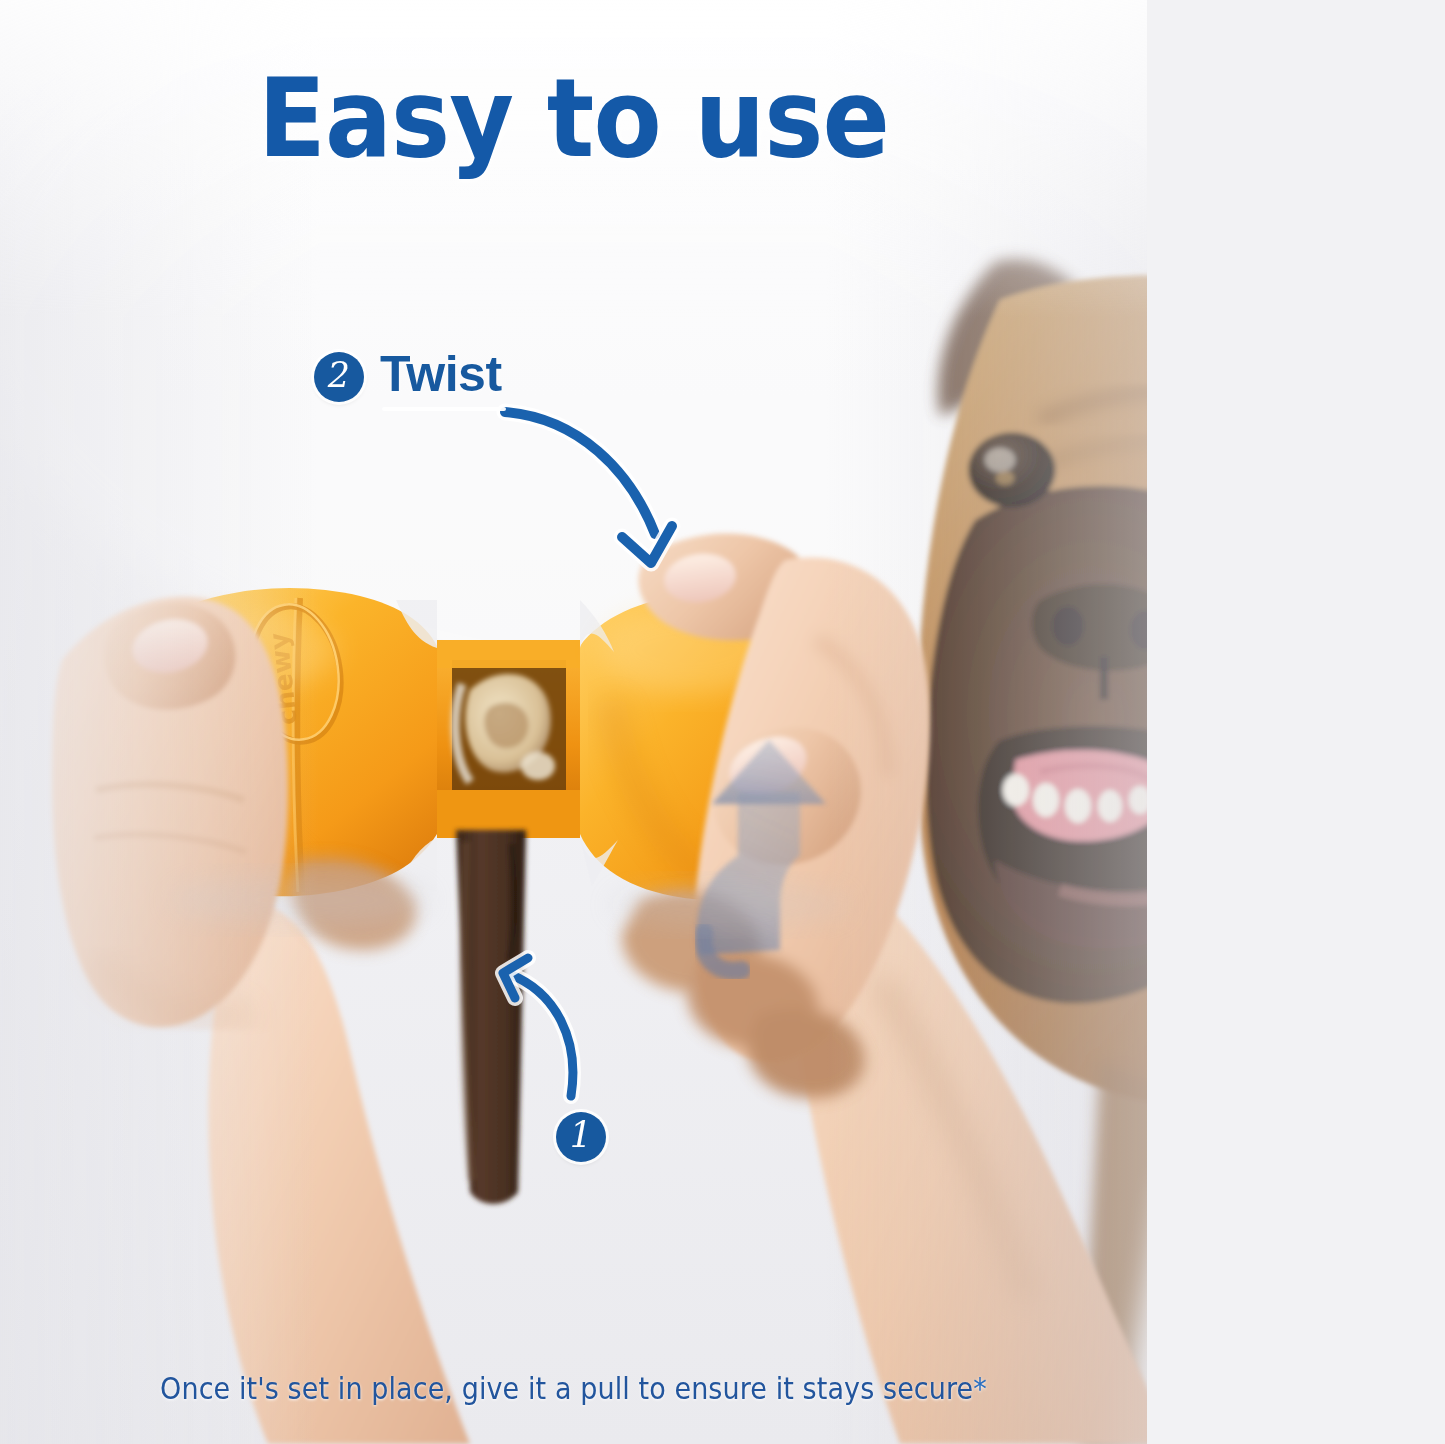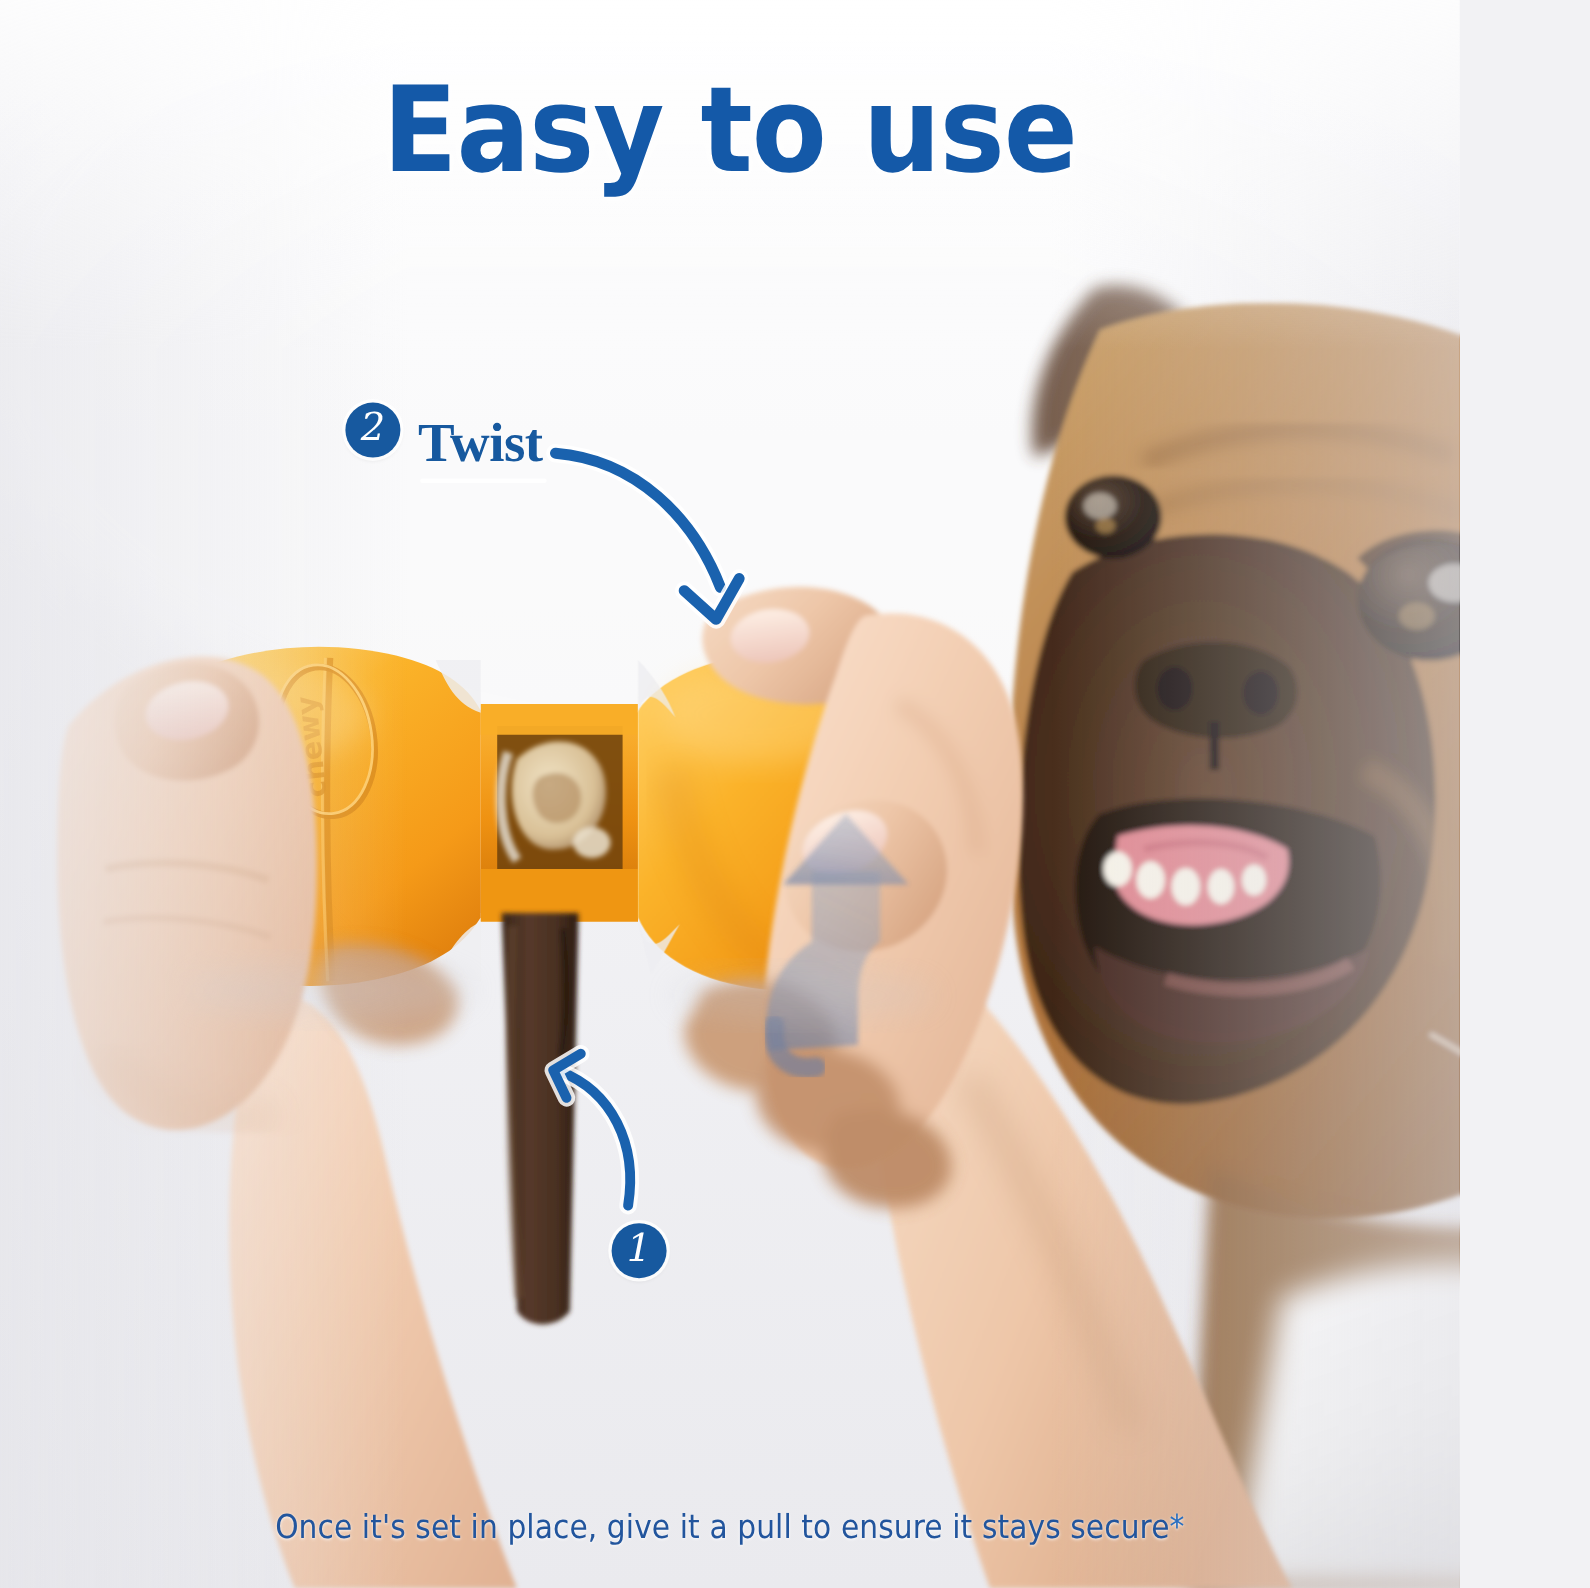--- a/index.html
+++ b/index.html
@@ -2,21 +2,21 @@
 <html><head>
 <meta charset="utf-8">
 <style>
   * { margin:0; padding:0; box-sizing:border-box; }
   html,body { width:1445px; height:1444px; overflow:hidden; }
   body {
     font-family:"Liberation Sans", sans-serif;
     background:#f2f2f4;
   }
   #stage {
-    position:relative; width:1327px; height:1444px; overflow:hidden;
+    position:relative; width:1147px; height:1444px; overflow:hidden;
     background:
       radial-gradient(120% 90% at 50% 18%, #fdfdfe 0%, #f6f6f8 42%, #ececef 78%, #e7e7ea 100%);
   }
 
   
   .wall-shade{
     position:absolute; inset:0;
     background:
       linear-gradient(180deg, rgba(255,255,255,.85) 0%, rgba(255,255,255,0) 22%),
       linear-gradient(90deg, rgba(228,228,233,.65) 0%, rgba(255,255,255,0) 28%, rgba(255,255,255,0) 72%, rgba(226,226,232,.55) 100%);
@@ -51,28 +51,27 @@
     color:#fff;
     font-family:"DejaVu Serif", serif;
     font-size:35px; font-weight:400; font-style:italic;
     display:flex; align-items:center; justify-content:center;
     line-height:1;
     padding-bottom:3px;
     flex:0 0 auto;
   }
   .step-text{
     position:relative;
-    font-family:Liberation Serif, serif;
+    font-family:Liberation Sans, sans-serif;
     font-weight:700;
     font-size:50px;
     color:#17599f;
     letter-spacing:-.5px;
     text-shadow:0 1px 4px rgba(255,255,255,.85);
     padding-bottom:6px;
-    margin-top:28px;
   }
   .step-text::after{
     content:""; position:absolute; left:2px; right:-4px; bottom:-2px;
     height:4px; border-radius:2px;
     background:rgba(255,255,255,.95);
   }
   #step-twist{ left:314px; top:345px; }
   #step-insert{ left:556px; top:1112px; }
 
   

